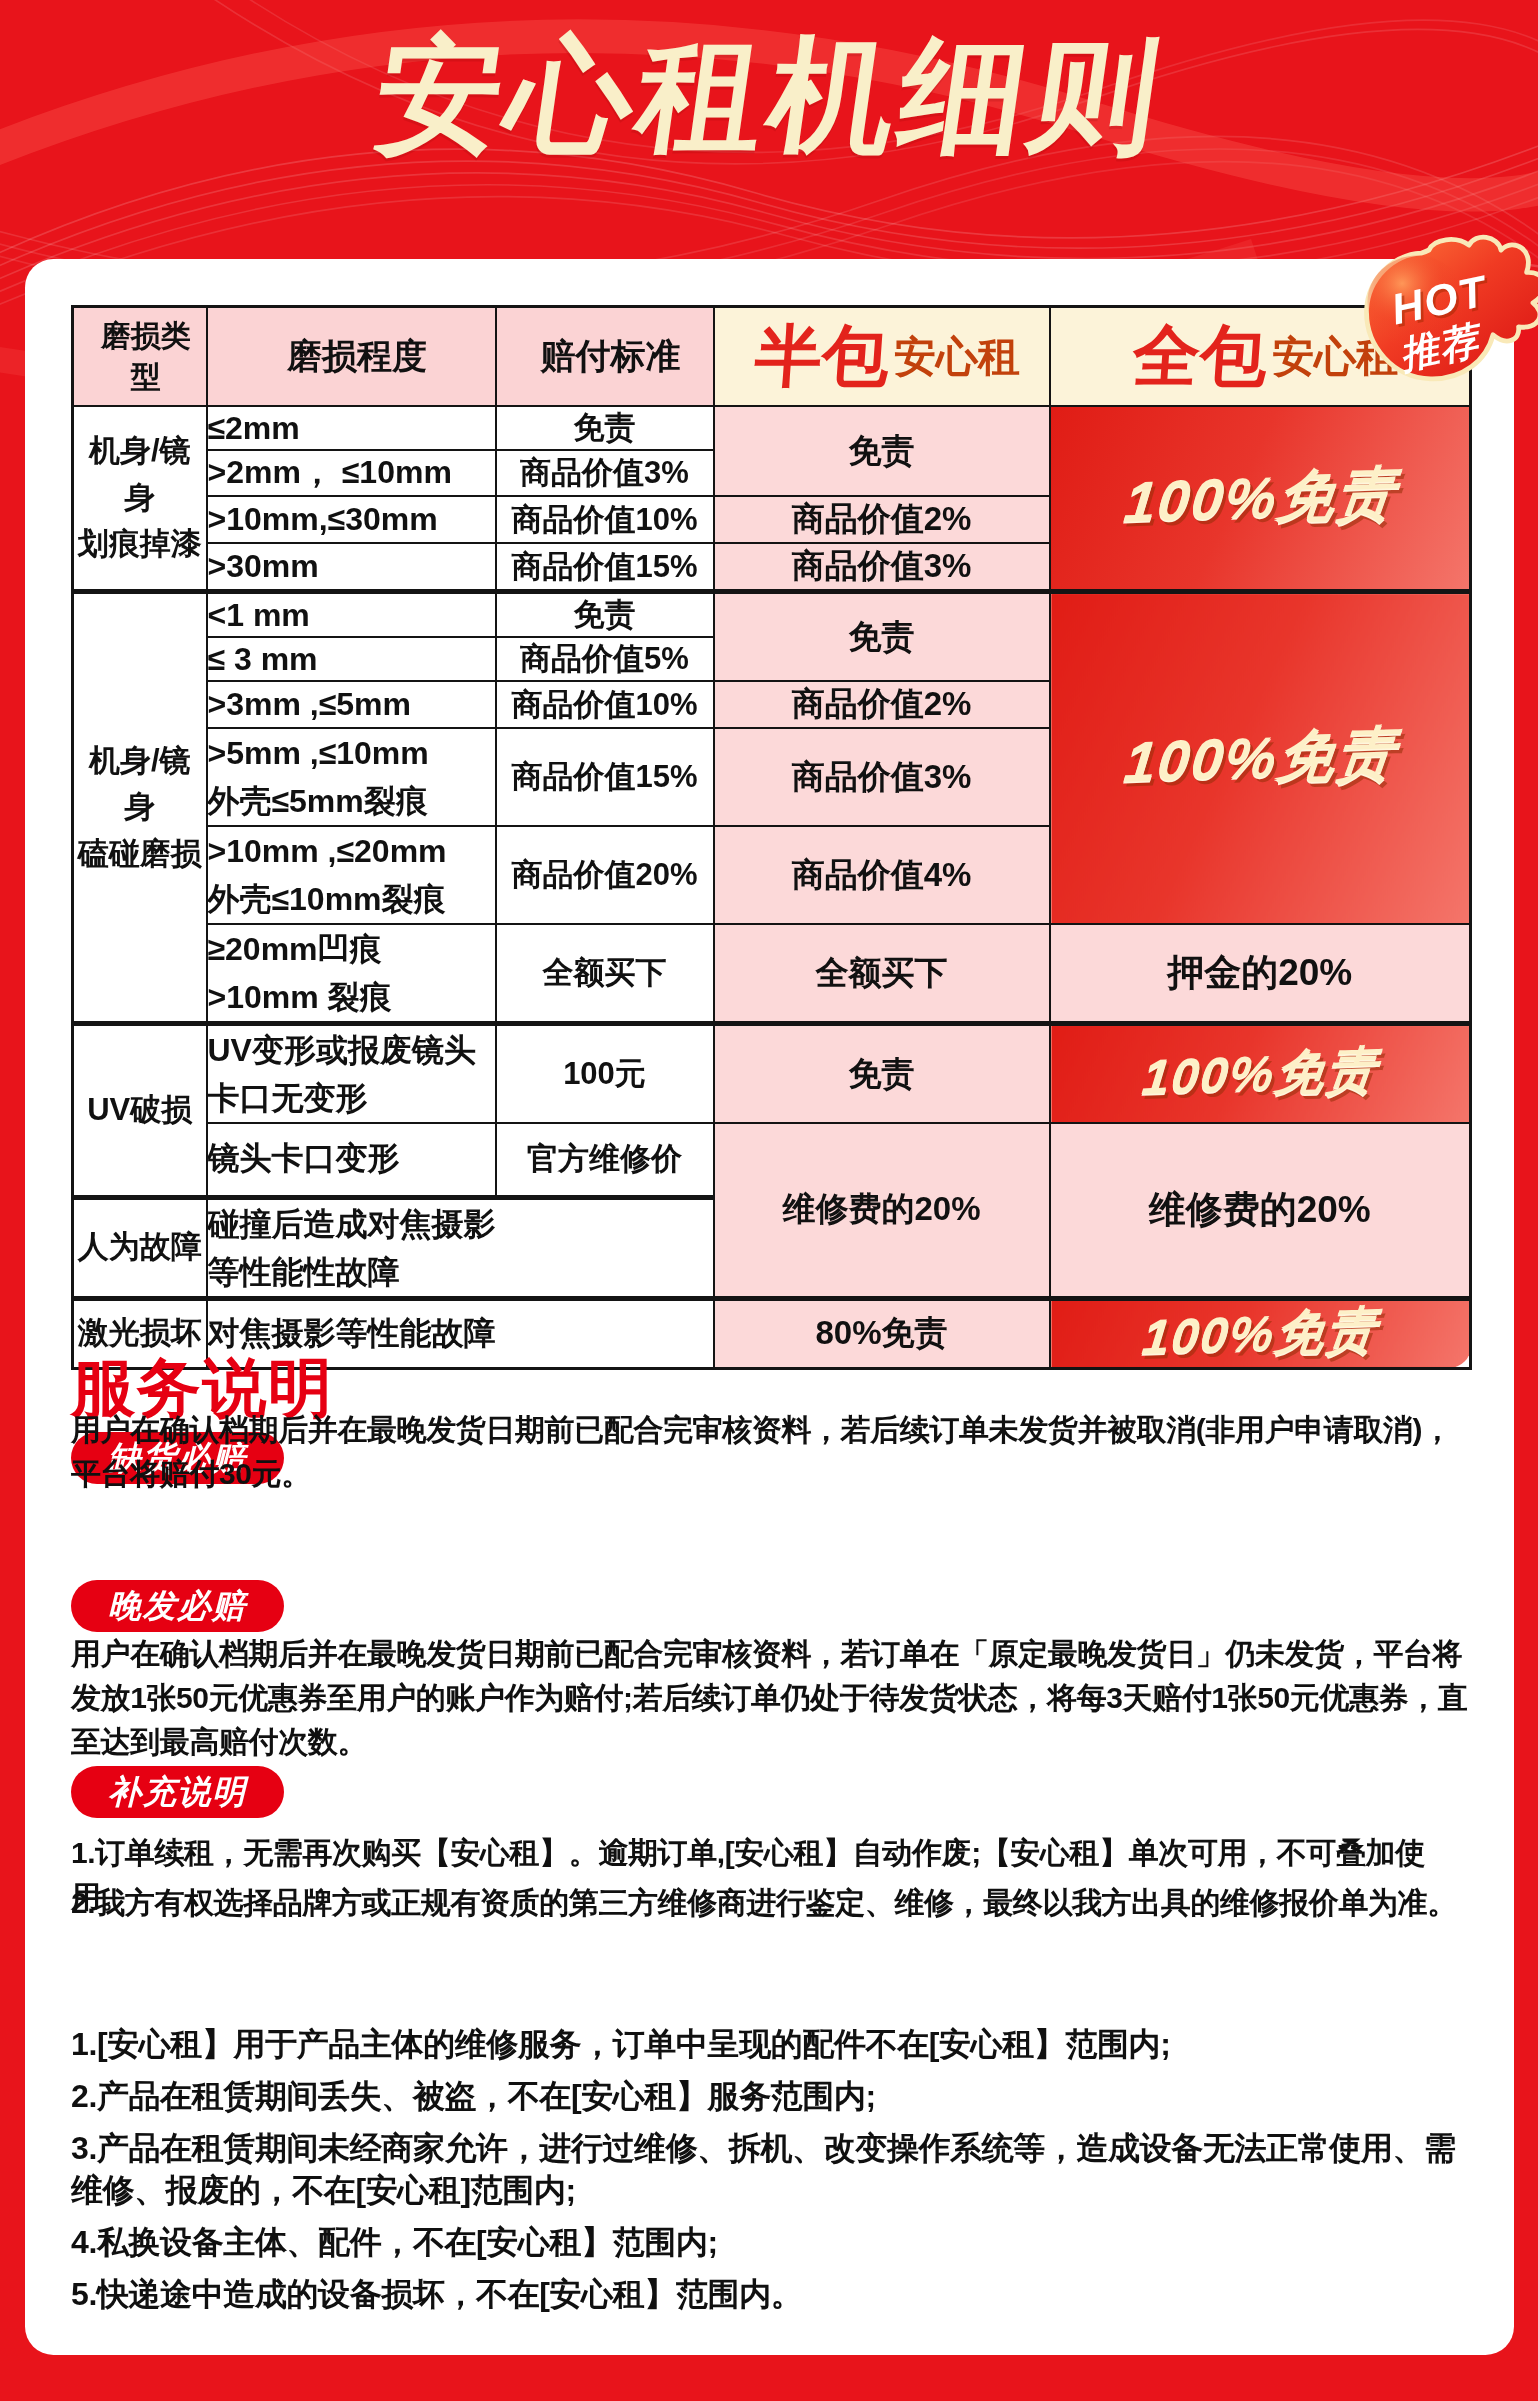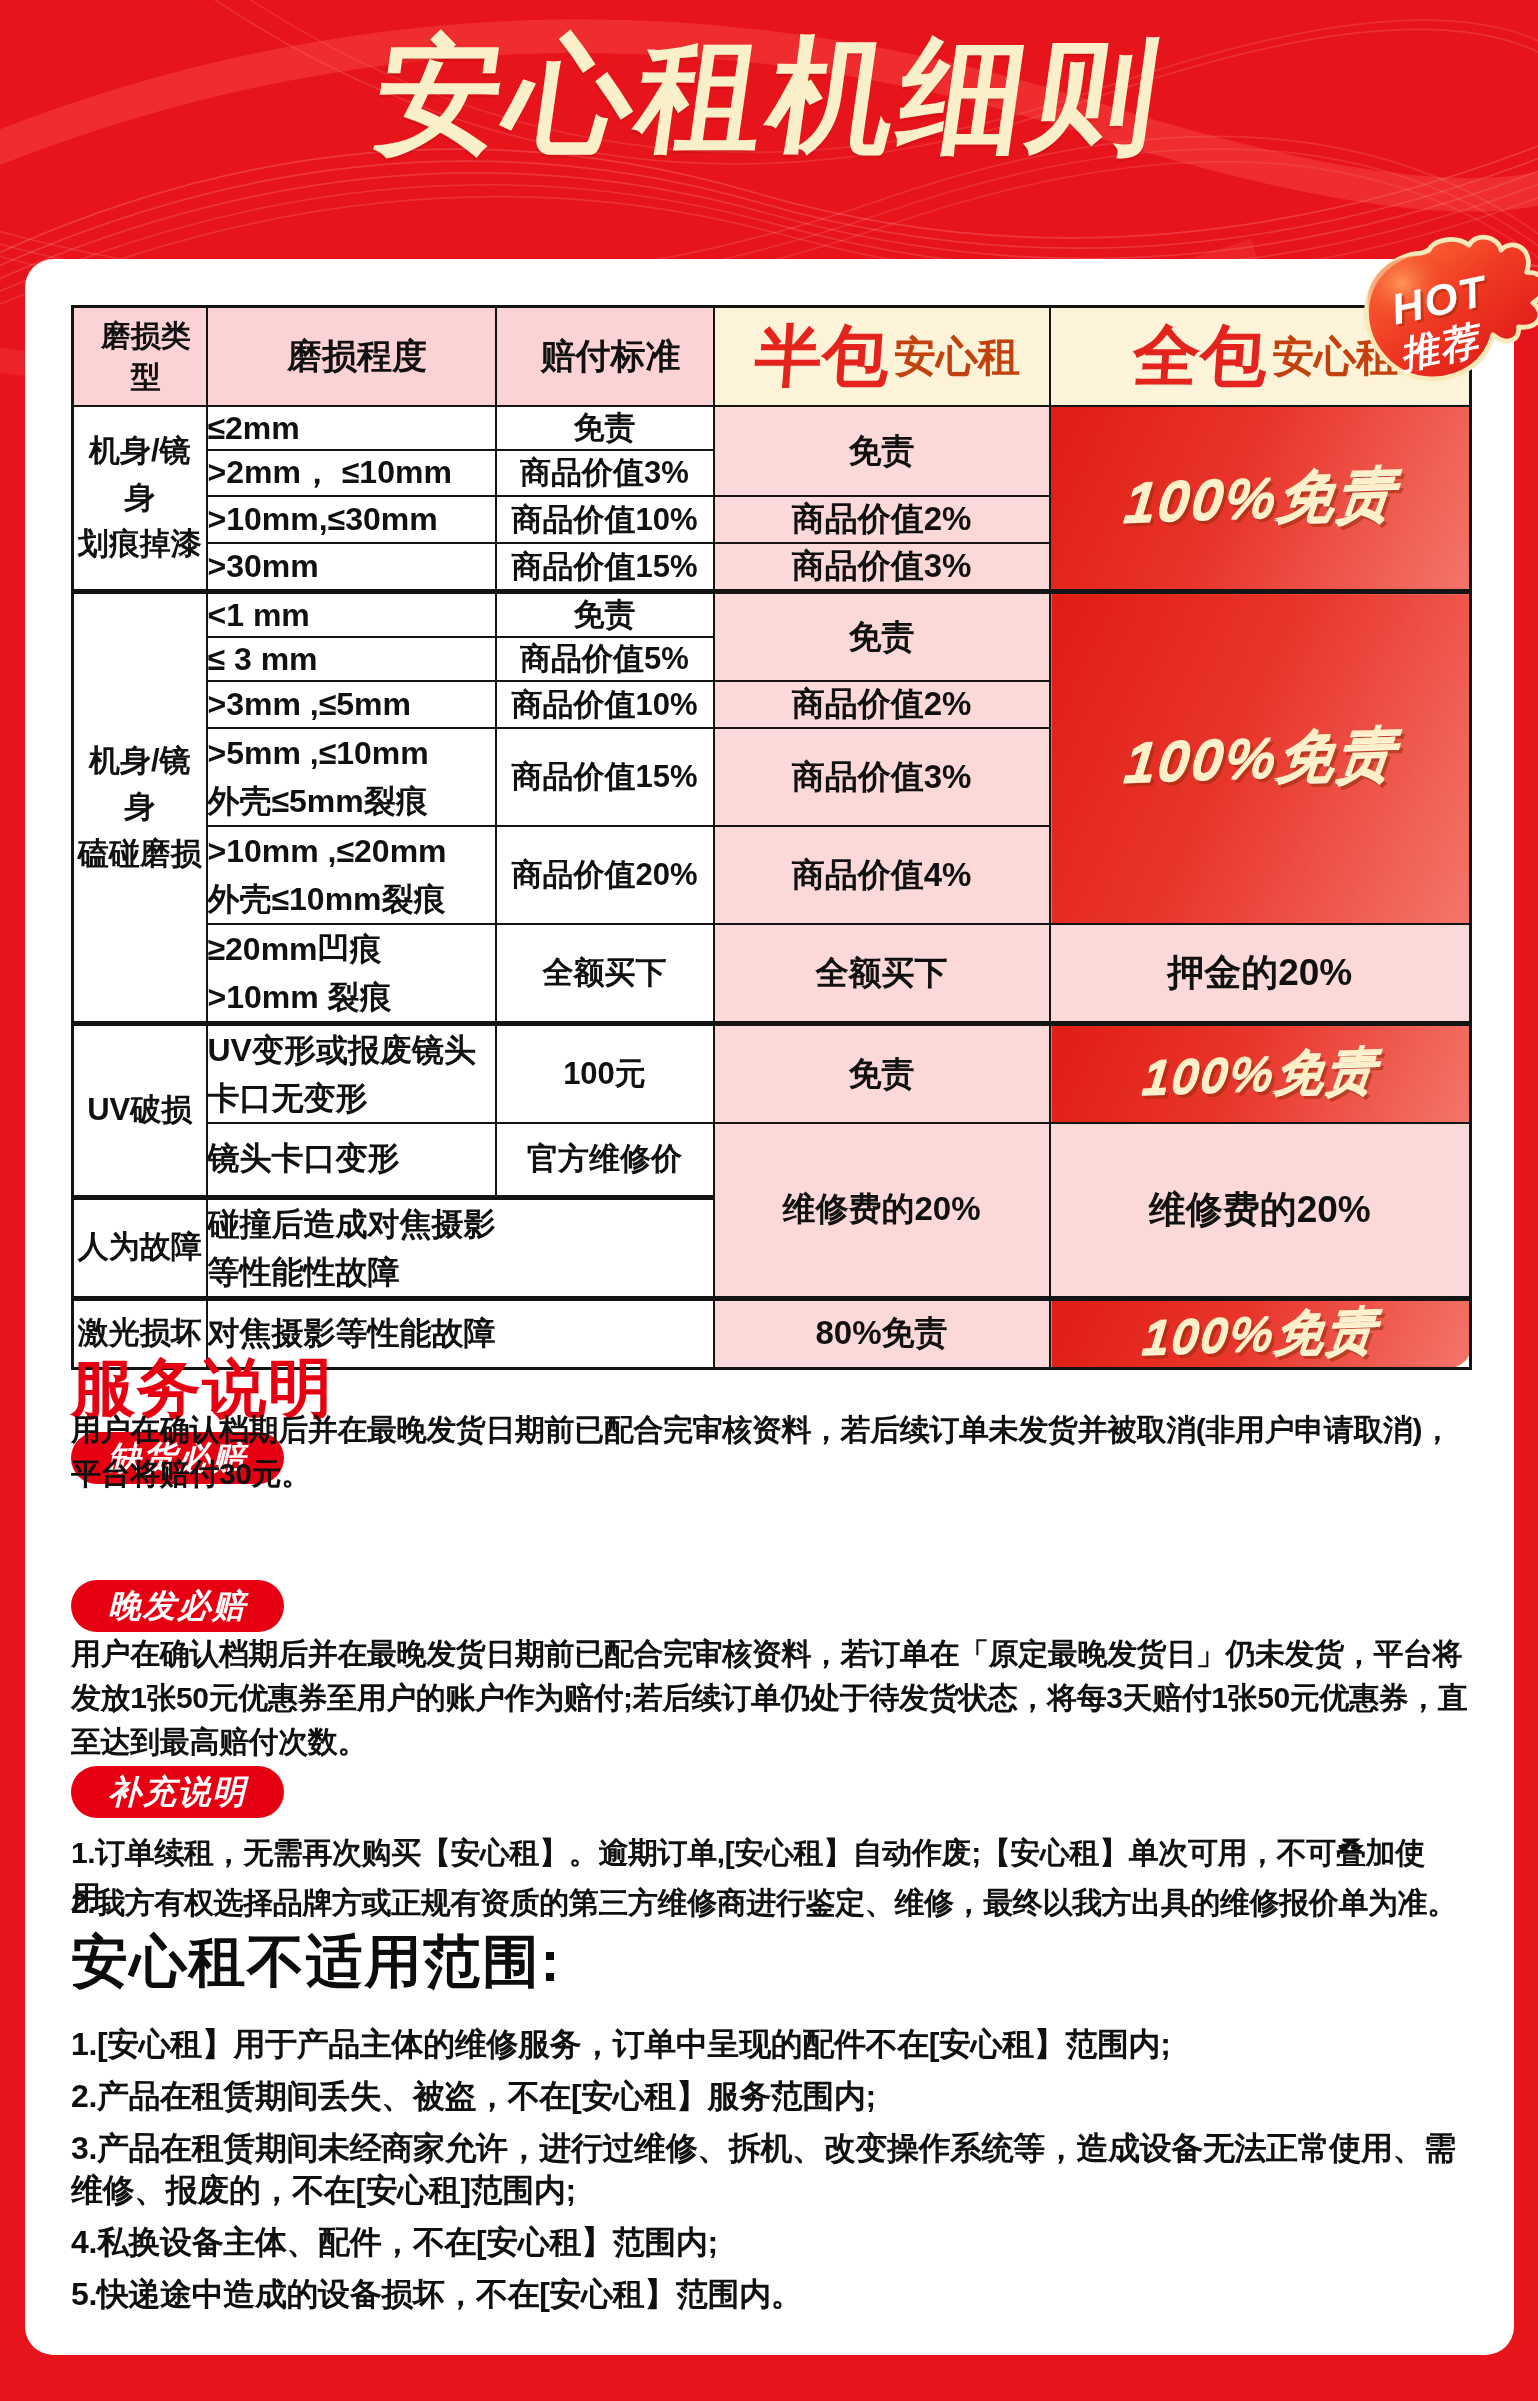--- a/index.html
+++ b/index.html
@@ -234,21 +234,20 @@
   <div class="pill" style="top:1432px;">缺货必赔</div>
   <div class="para" style="top:1408px;">用户在确认档期后并在最晚发货日期前已配合完审核资料，若后续订单未发货并被取消(非用户申请取消)，平台将赔付30元。</div>
 
   <div class="pill" style="top:1580px;">晚发必赔</div>
   <div class="para" style="top:1632px;line-height:44px;">用户在确认档期后并在最晚发货日期前已配合完审核资料，若订单在「原定最晚发货日」仍未发货，平台将发放1张50元优惠券至用户的账户作为赔付;若后续订单仍处于待发货状态，将每3天赔付1张50元优惠券，直至达到最高赔付次数。</div>
 
   <div class="pill" style="top:1766px;">补充说明</div>
   <div class="para" style="top:1831px;">1.订单续租，无需再次购买【安心租】。逾期订单,[安心租】自动作废;【安心租】单次可用，不可叠加使用。</div>
   <div class="para" style="top:1881px;">2.我方有权选择品牌方或正规有资质的第三方维修商进行鉴定、维修，最终以我方出具的维修报价单为准。</div>
 
-  <div class="scope-title" style="top:1924px;">安心租不适用范围:</div>
 
   <div class="scope-list">
     <p>1.[安心租】用于产品主体的维修服务，订单中呈现的配件不在[安心租】范围内;</p>
     <p>2.产品在租赁期间丢失、被盗，不在[安心租】服务范围内;</p>
     <p>3.产品在租赁期间未经商家允许，进行过维修、拆机、改变操作系统等，造成设备无法正常使用、需维修、报废的，不在[安心租]范围内;</p>
     <p>4.私换设备主体、配件，不在[安心租】范围内;</p>
     <p>5.快递途中造成的设备损坏，不在[安心租】范围内。</p>
   </div>
 
 </div>

